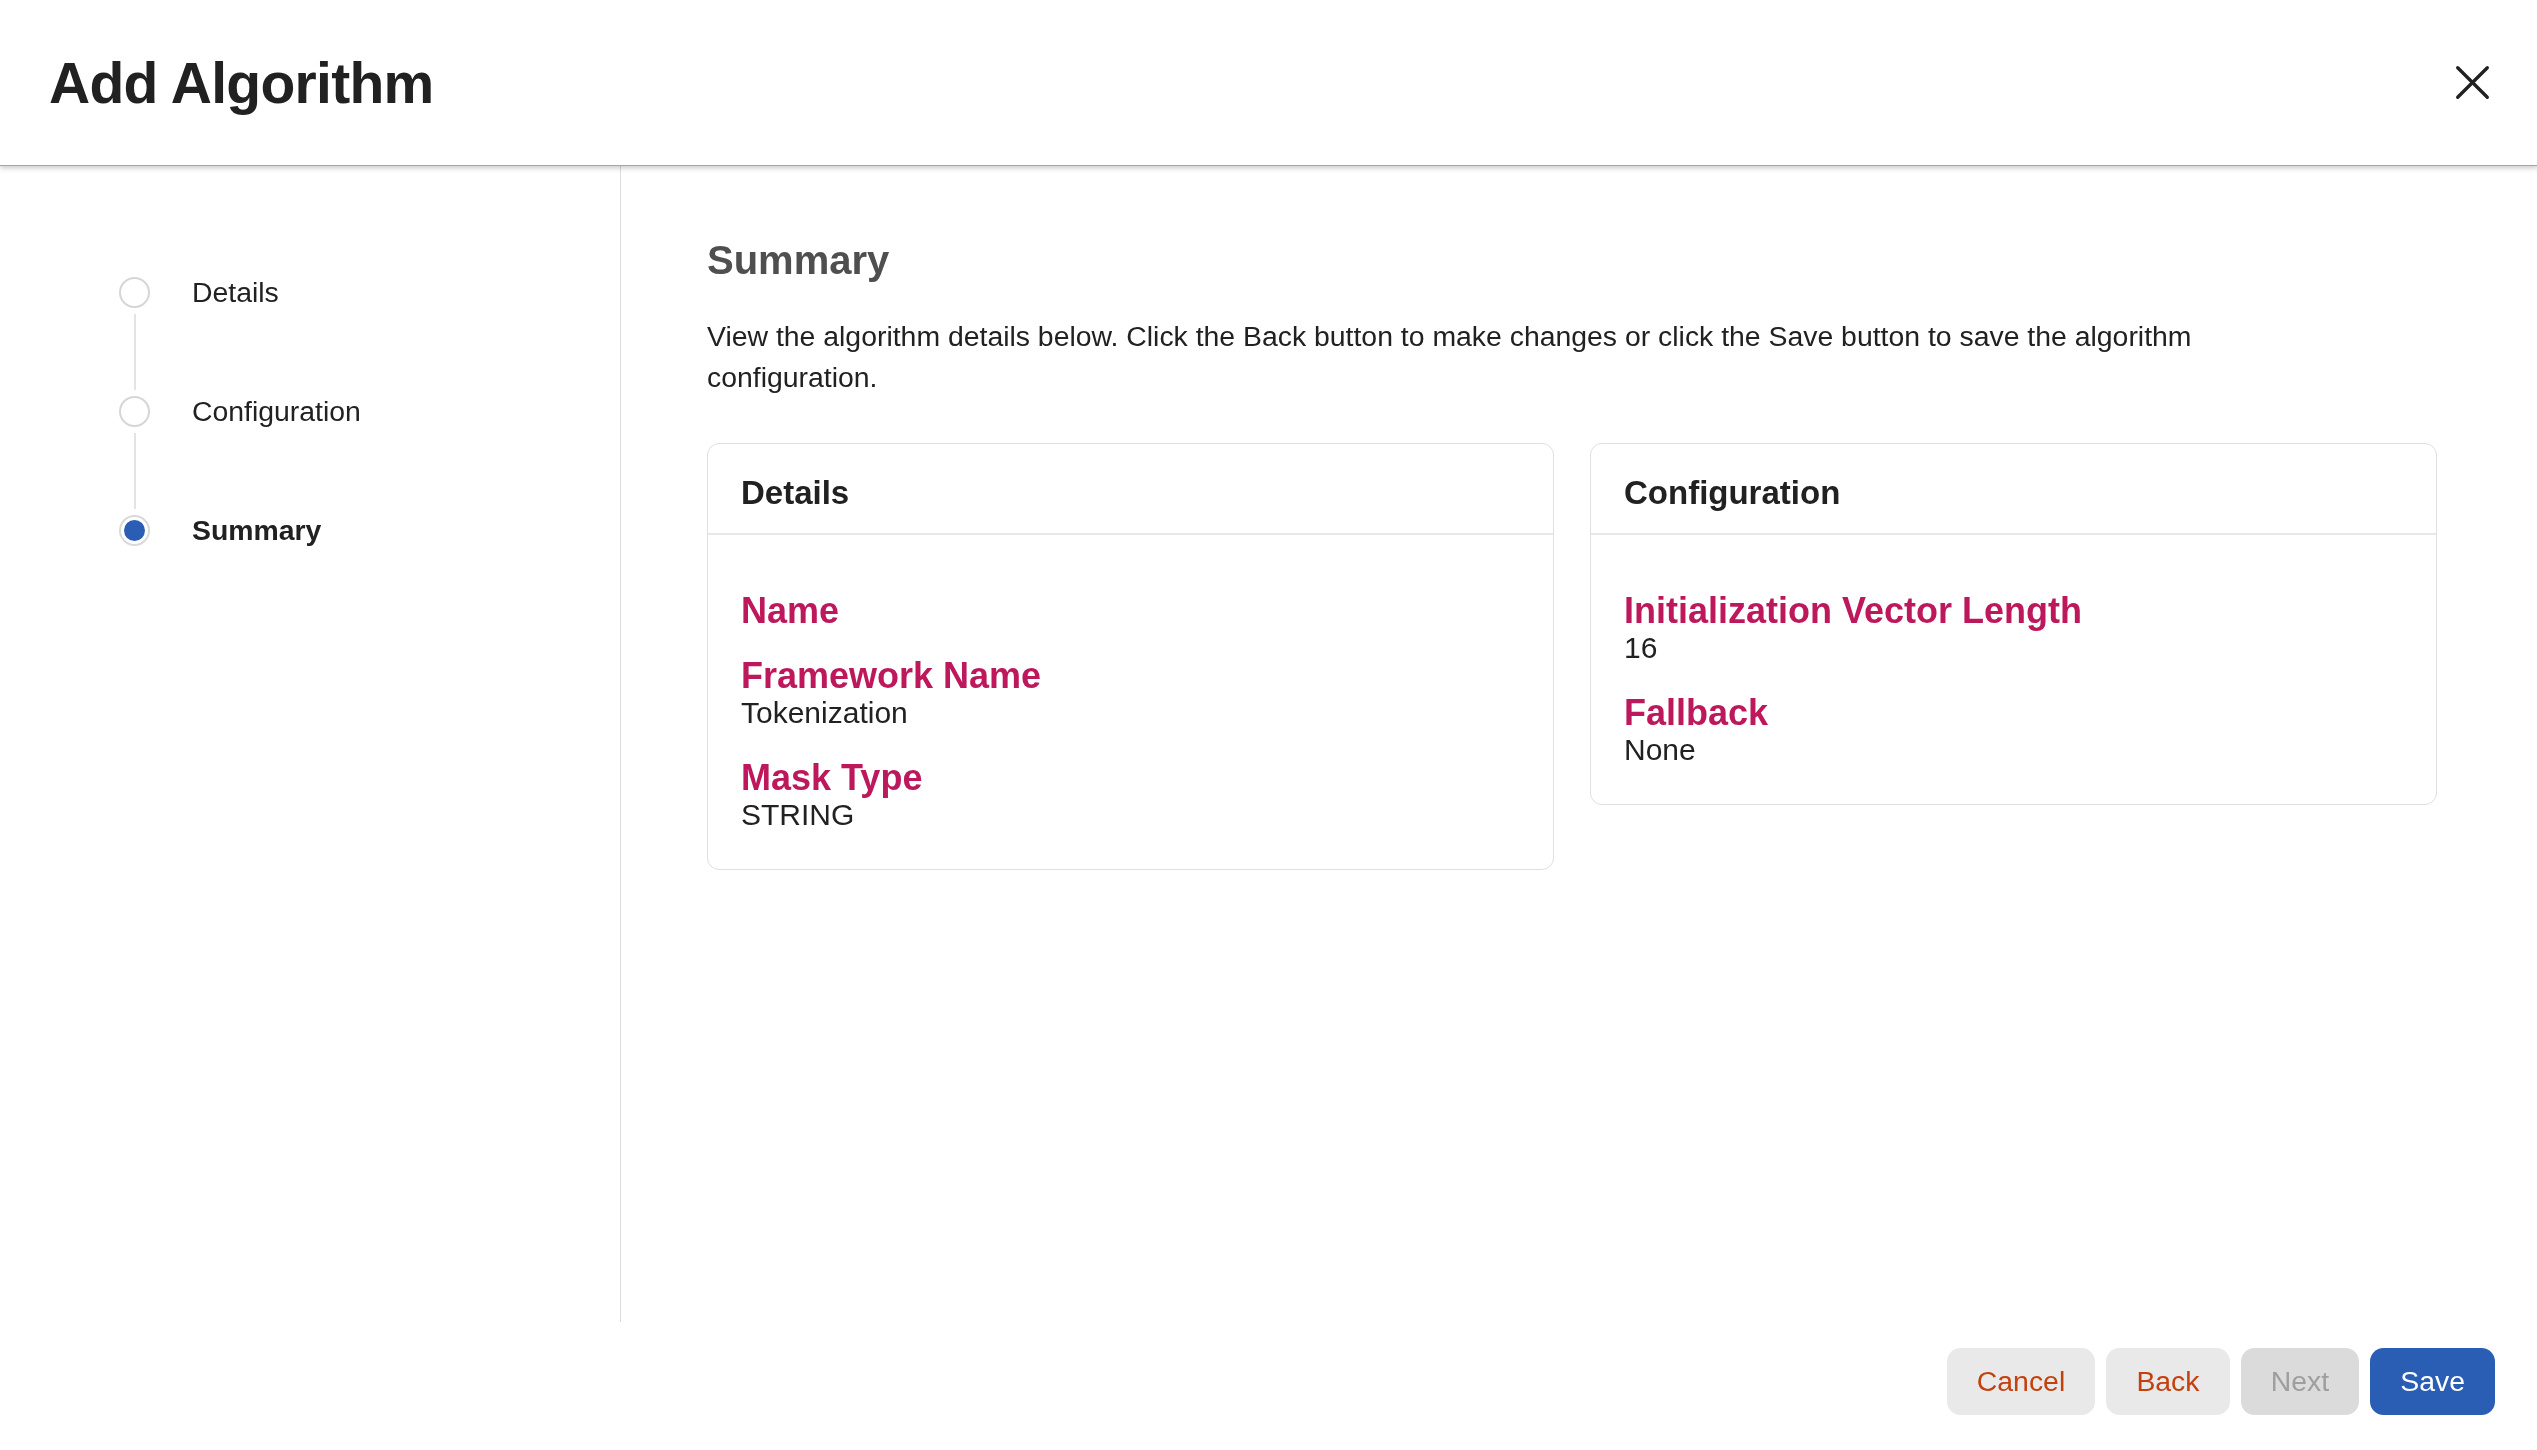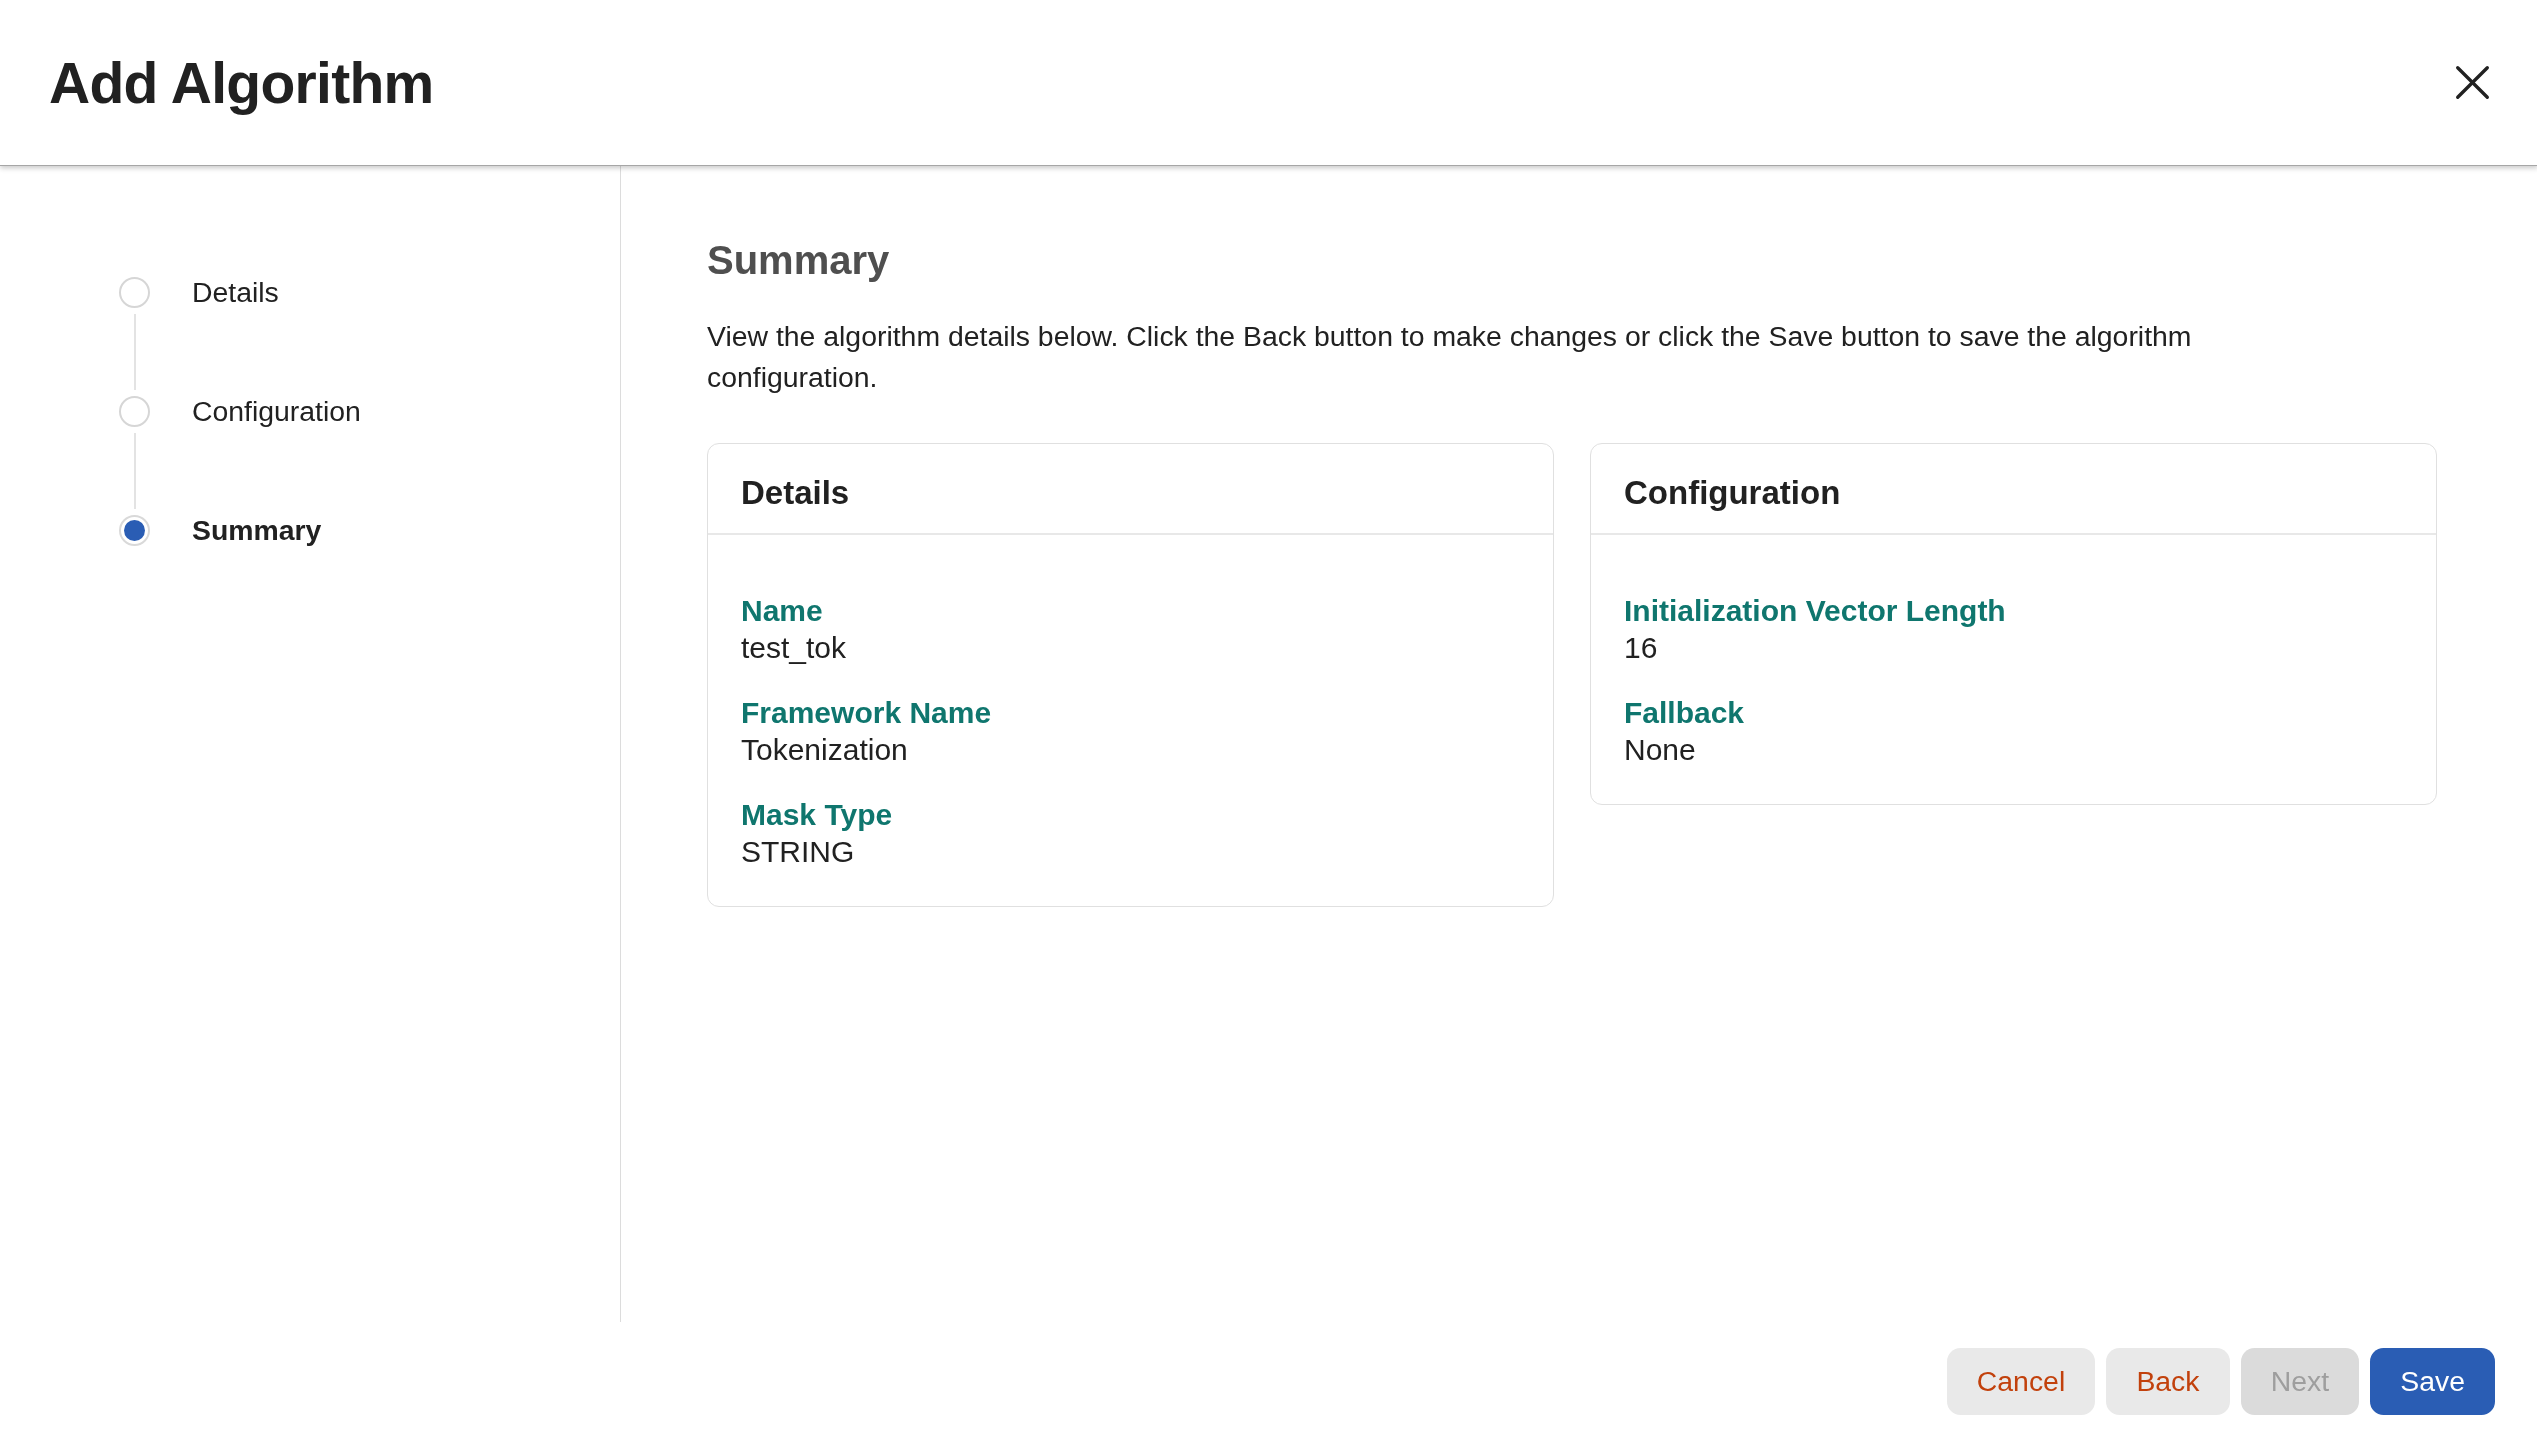--- a/index.html
+++ b/index.html
@@ -70,21 +70,21 @@
     width: 847px;
     border: 1.5px solid #e0e0e0; border-radius: 12px;
     background: #fff;
   }
   .card-header { padding: 30px 33px 21px 33px; }
   .card-title { font-size: 33px; font-weight: 700; color: #212121; }
   .card-divider { height: 1.5px; background: #e8e8e8; }
   .card-body { padding: 57px 33px 36px 33px; }
   .field { margin-bottom: 28.4px; }
   .field:last-child { margin-bottom: 0; }
-  .field-label { font-size: 30px; line-height: 37px; font-weight: 700; color: #0f766e; }
+  .field-label { font-size: 36px; line-height: 37px; font-weight: 700; color: #be185d; }
   .field-value { font-size: 30px; line-height: 37px; font-weight: 400; color: #212121; }
 
   
   .dialog-footer {
     flex: 1 1 auto;
     display: flex; align-items: center; justify-content: flex-end;
     gap: 11.2px; padding: 0 43px 10.5px 0;
     background: #fff;
   }
   .btn {
@@ -148,21 +148,20 @@
       <div class="cards">
 
         <div class="card">
           <div class="card-header">
             <span class="card-title">Details</span>
           </div>
           <div class="card-divider"></div>
           <div class="card-body">
             <div class="field">
               <div class="field-label">Name</div>
-              <div class="field-value">test_tok</div>
             </div>
             <div class="field">
               <div class="field-label">Framework Name</div>
               <div class="field-value">Tokenization</div>
             </div>
             <div class="field">
               <div class="field-label">Mask Type</div>
               <div class="field-value">STRING</div>
             </div>
           </div>

